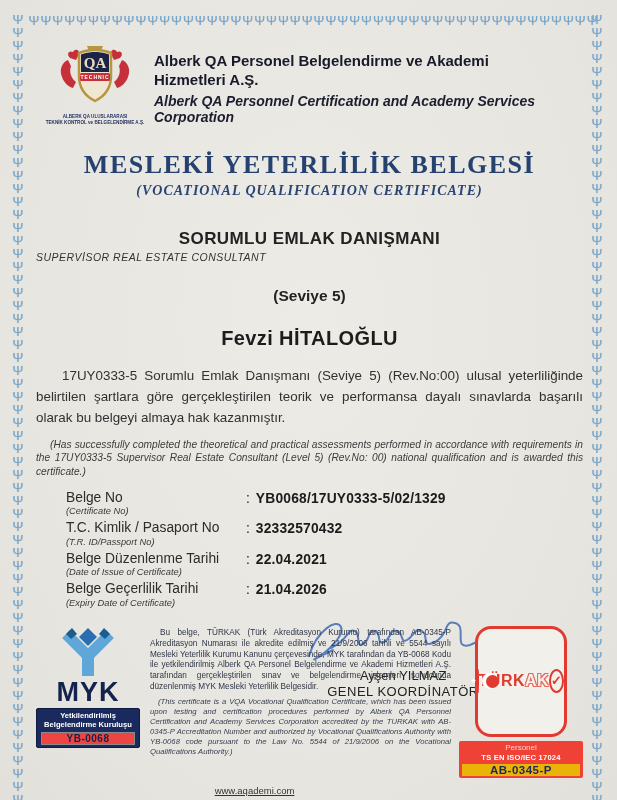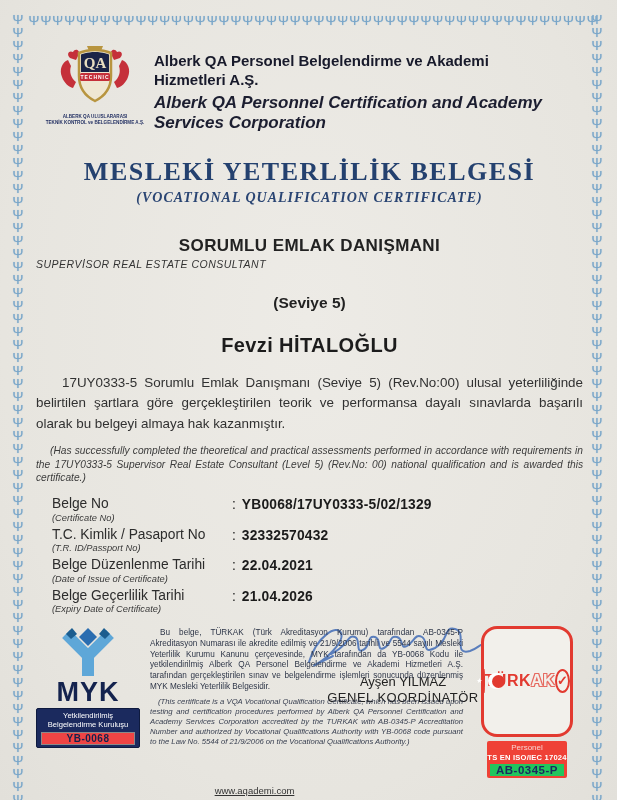--- a/index.html
+++ b/index.html
@@ -19,74 +19,74 @@
   .border-left{left:9px;}
   .border-right{right:11px;}
   
   .inner{position:absolute;left:36px;right:34px;top:34px;bottom:0;}
   
   .header{display:flex;align-items:flex-start;margin-top:8px;}
   .logo-block{width:118px;flex:0 0 118px;text-align:center;}
   .logo-subtext{font-size:4.6px;line-height:1.35;color:#253264;font-weight:bold;margin-top:2px;}
   .header-titles{flex:1;padding-top:10px;}
   .company-line{font-size:15px;font-weight:bold;color:#181a2b;line-height:1.25;}
-  .company-en{font-size:17px;font-weight:bold;font-style:italic;color:#1c1e30;margin-top:3px;}
+  .company-en{font-size:14px;font-weight:bold;font-style:italic;color:#1c1e30;margin-top:3px;}
   
   .main-title{margin-top:24px;text-align:center;font-family:"Liberation Serif", serif;
     font-weight:bold;font-size:26px;letter-spacing:1.5px;color:#24416f;}
   .sub-title{text-align:center;font-family:"Liberation Serif", serif;font-weight:bold;
     font-style:italic;font-size:14px;letter-spacing:1px;color:#2a4573;margin-top:3px;}
   
   .qual-name{margin-top:30px;text-align:center;font-size:17px;font-weight:bold;color:#222;letter-spacing:.4px;}
   .qual-en{font-size:10.5px;font-style:italic;color:#333;margin-top:2px;letter-spacing:.5px;}
   .level{margin-top:24px;text-align:center;font-size:15.5px;font-weight:bold;color:#222;}
   .level-en{text-align:center;font-size:10.5px;font-style:italic;color:#333;margin-top:1px;}
   .holder{margin-top:22px;text-align:center;font-size:20px;font-weight:bold;color:#1c1c1c;letter-spacing:.4px;}
   
   .para-tr{margin-top:16px;font-size:13.4px;line-height:1.55;text-align:justify;color:#313131;text-indent:26px;}
   .para-en{margin-top:9px;font-size:10.2px;line-height:1.35;font-style:italic;text-align:justify;color:#3c3c3c;text-indent:14px;}
   
-  .fields{margin-top:12px;margin-left:16px;}
+  .fields{margin-top:12px;margin-left:30px;}
   .field-row{display:grid;grid-template-columns:180px 1fr;margin-bottom:5px;}
   .field-label{font-size:13.8px;color:#2c2c2c;line-height:1.05;}
   .field-sublabel{font-size:9.3px;font-style:italic;color:#3a3a3a;margin-top:1px;}
   .field-value{font-size:13.8px;color:#1b1b1b;}
   .field-sep{margin-right:6px;font-weight:normal;}
   .field-value b{font-weight:bold;letter-spacing:.2px;}
   
   .sig-block{width:250px;margin:6px 55px 0 auto;text-align:center;}
   .sig-svg{display:block;margin:0 auto;}
   .sig-name{font-size:13px;color:#222;margin-top:2px;}
   .sig-title{font-size:13px;color:#222;letter-spacing:.5px;margin-top:1px;}
   
   .footer{position:absolute;left:0;right:0;bottom:22px;display:flex;align-items:flex-start;}
   .myk-block{flex:0 0 104px;text-align:center;}
   .myk-word{font-size:27px;font-weight:bold;color:#14234e;letter-spacing:1px;line-height:.9;margin-top:-2px;}
   .myk-box{margin:3px auto 0;width:100px;background:#1b2a5e;border:1px solid #0e1a3e;border-radius:2px;padding:2px 1px 2px;}
-  .myk-box-line{color:#fff;font-size:7.6px;font-weight:normal;line-height:1.25;}
+  .myk-box-line{color:#fff;font-size:7.6px;font-weight:bold;line-height:1.25;}
   .myk-code{background:#ef4444;margin:2px 3px 0;border:1px solid #8a8a8a;font-size:10px;font-weight:bold;color:#14234e;letter-spacing:.5px;}
   .footer-text{flex:1;padding:2px 8px 0 10px;}
   .foot-tr{font-size:8.2px;line-height:1.3;text-align:justify;color:#2e3648;text-indent:10px;}
   .foot-en{font-size:7.7px;line-height:1.3;font-style:italic;text-align:justify;color:#3a4152;margin-top:5px;text-indent:8px;}
   .turkak-block{flex:0 0 112px;text-align:center;}
   .turkak-frame{width:86px;height:94px;margin:0 auto;border:3px solid #e23a30;border-radius:16px;
     display:flex;align-items:center;justify-content:space-between;padding:5px 0 6px;background:#f2f0eb;}
   .flag-circle{width:24px;height:24px;border-radius:50%;background:#e23a30;position:relative;}
   .flag-crescent-outer{position:absolute;left:4px;top:4px;width:16px;height:16px;border-radius:50%;background:#fff;}
   .flag-crescent-inner{position:absolute;left:8px;top:5.5px;width:13px;height:13px;border-radius:50%;background:#e23a30;}
   .flag-star{position:absolute;right:2px;top:8px;font-size:7px;color:#fff;}
   .turkak-word{font-size:16px;font-weight:bold;letter-spacing:.5px;line-height:1;}
   .turkak-turk{color:#e23a30;}
   .turkak-ak{color:#f2f0eb;text-shadow:-1px -1px 0 #e66a60,1px -1px 0 #e66a60,-1px 1px 0 #e66a60,1px 1px 0 #e66a60;}
   .check-circle{width:20px;height:20px;border:2px solid #e23a30;border-radius:50%;color:#e23a30;
     font-size:13px;font-weight:bold;line-height:19px;}
-  .turkak-box{margin:4px auto 0;width:80px;background:#ef4136;border-radius:2px;padding:2px 0 2px;}
+  .turkak-box{margin:4px auto 0;width:124px;background:#ef4136;border-radius:2px;padding:2px 0 2px;}
   .turkak-box-l1{color:#f8d3cf;font-size:8px;line-height:1.2;}
   .turkak-box-l2{color:#fff;font-size:7.6px;font-weight:bold;line-height:1.2;letter-spacing:.2px;}
-  .turkak-code{background:#22c55e;margin:2px 3px 0;font-size:11.5px;font-weight:bold;color:#1b2a5e;letter-spacing:.5px;}
+  .turkak-code{background:#eab308;margin:2px 3px 0;font-size:11.5px;font-weight:bold;color:#1b2a5e;letter-spacing:.5px;}
   .website{position:absolute;left:0;right:110px;bottom:4px;text-align:center;font-size:9.5px;color:#333;
     text-decoration:underline;}
 </style>
 </head>
 <body>
 
 <div class="page">
 
   <div class="border-top"><span class="orn">Ψ</span><span class="orn">Ψ</span><span class="orn">Ψ</span><span class="orn">Ψ</span><span class="orn">Ψ</span><span class="orn">Ψ</span><span class="orn">Ψ</span><span class="orn">Ψ</span><span class="orn">Ψ</span><span class="orn">Ψ</span><span class="orn">Ψ</span><span class="orn">Ψ</span><span class="orn">Ψ</span><span class="orn">Ψ</span><span class="orn">Ψ</span><span class="orn">Ψ</span><span class="orn">Ψ</span><span class="orn">Ψ</span><span class="orn">Ψ</span><span class="orn">Ψ</span><span class="orn">Ψ</span><span class="orn">Ψ</span><span class="orn">Ψ</span><span class="orn">Ψ</span><span class="orn">Ψ</span><span class="orn">Ψ</span><span class="orn">Ψ</span><span class="orn">Ψ</span><span class="orn">Ψ</span><span class="orn">Ψ</span><span class="orn">Ψ</span><span class="orn">Ψ</span><span class="orn">Ψ</span><span class="orn">Ψ</span><span class="orn">Ψ</span><span class="orn">Ψ</span><span class="orn">Ψ</span><span class="orn">Ψ</span><span class="orn">Ψ</span><span class="orn">Ψ</span><span class="orn">Ψ</span><span class="orn">Ψ</span><span class="orn">Ψ</span><span class="orn">Ψ</span><span class="orn">Ψ</span><span class="orn">Ψ</span><span class="orn">Ψ</span><span class="orn">Ψ</span></div>
   <div class="border-side border-left">

